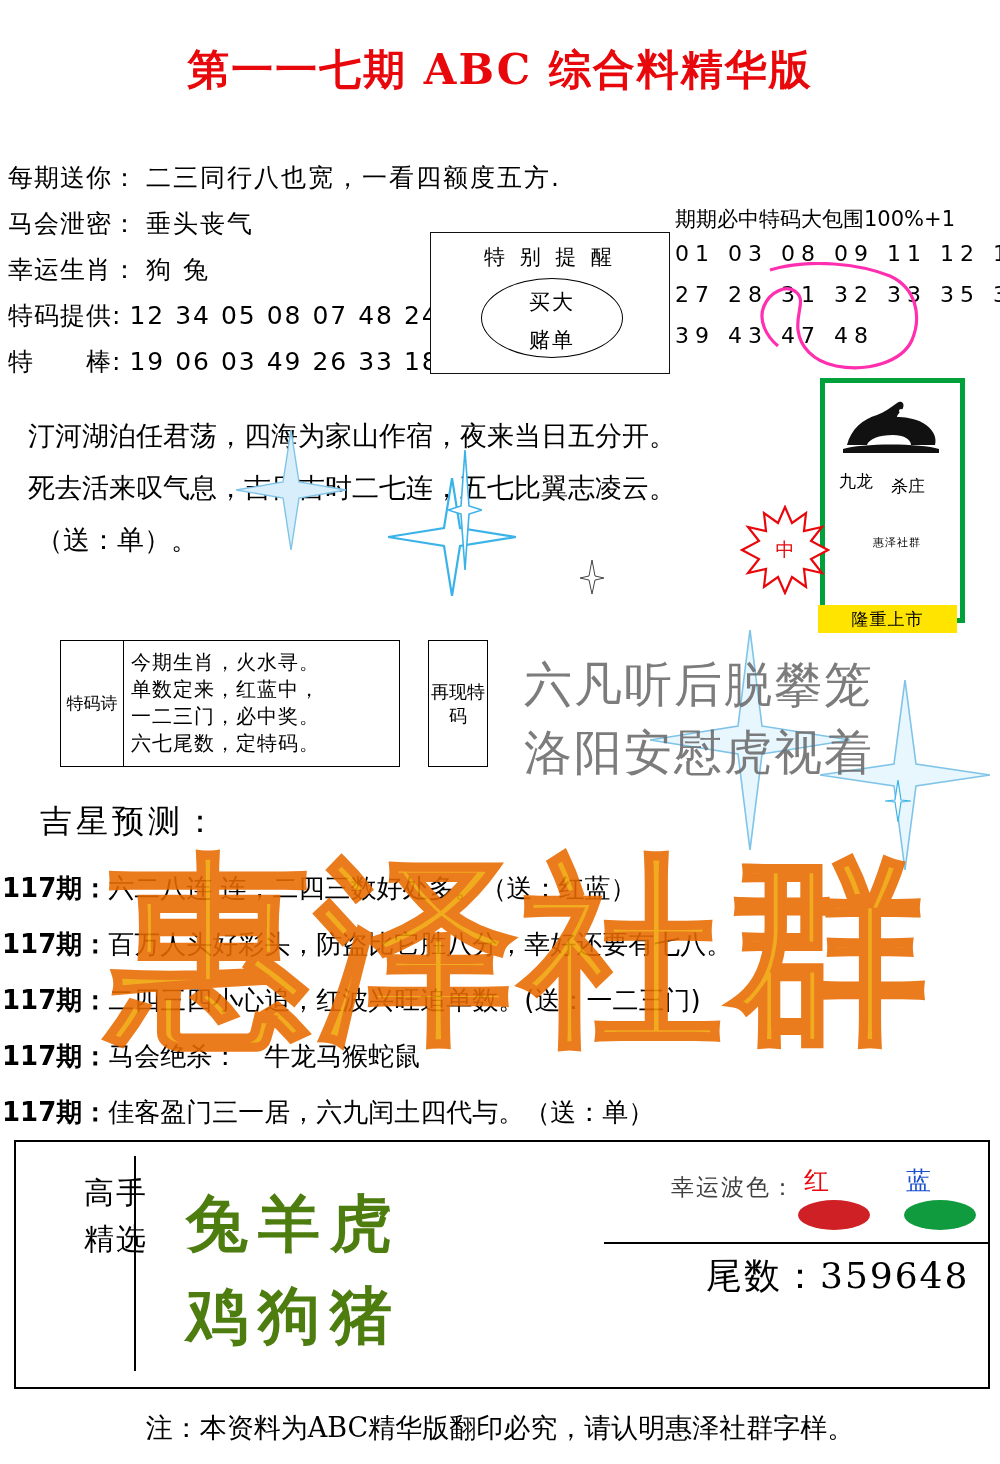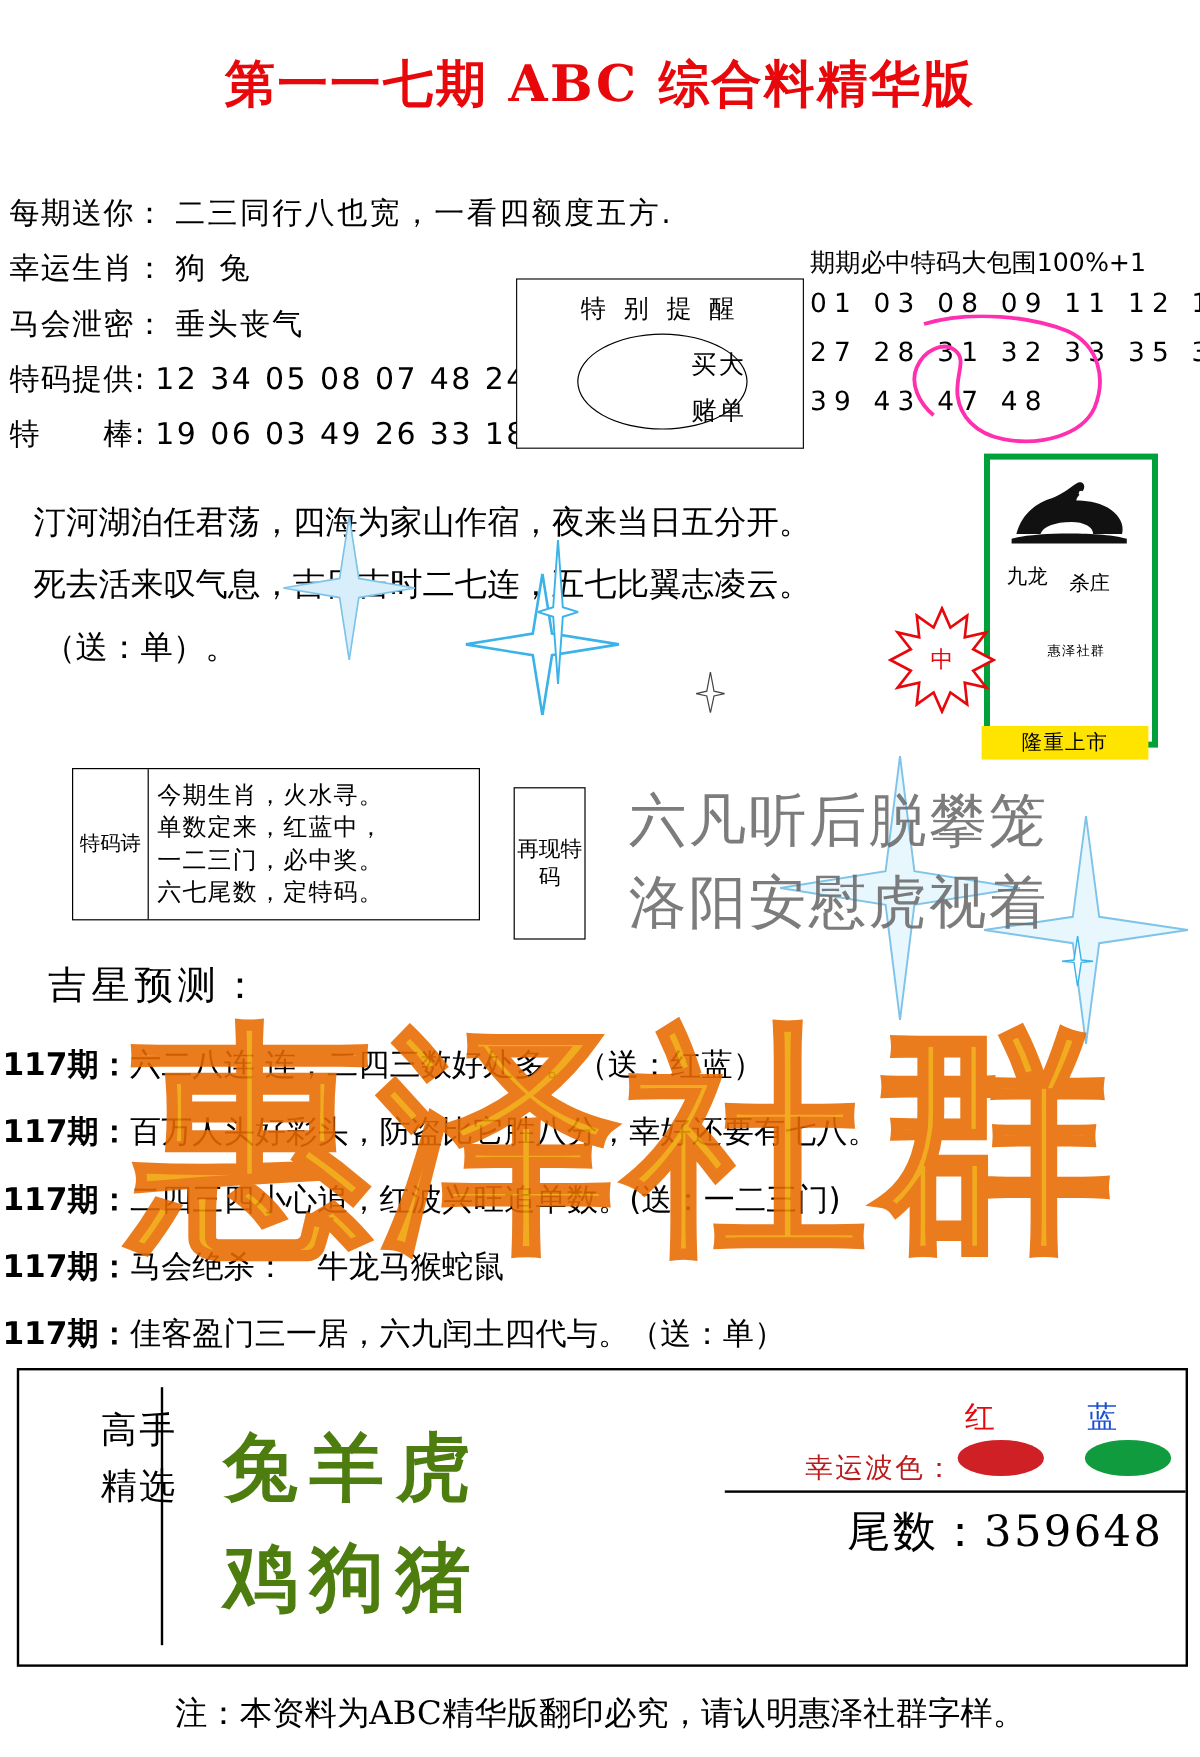--- a/index.html
+++ b/index.html
@@ -31,21 +31,21 @@
     border:1px solid #111;background:#fff;
   }
   .remind .rt{
     text-align:center;font-size:21px;margin-top:10px;letter-spacing:4px;color:#000;
   }
   .remind .oval{
     position:absolute;left:50px;top:45px;width:140px;height:78px;
     border:1.5px solid #000;border-radius:50%;
   }
   .remind .oval span{
-    display:block;text-align:right;font-size:21px;line-height:26px;margin-top:12px;letter-spacing:2px;
+    display:block;text-align:center;font-size:21px;line-height:26px;margin-top:12px;letter-spacing:2px;font-family:Liberation Mono, monospace;
   }
 
   
   .numpanel{position:absolute;left:675px;top:205px;width:320px;}
   .numpanel .hd{font-size:21px;color:#000;white-space:nowrap;letter-spacing:0px;}
   .numpanel .nrow{font-size:22px;line-height:41px;letter-spacing:6px;color:#000;white-space:nowrap;}
   .scribble{position:absolute;left:740px;top:262px;pointer-events:none;}
 
   
   .poem{position:absolute;left:28px;top:410px;width:760px;color:#000;}
@@ -83,21 +83,21 @@
   .codebox .lab{
     position:absolute;left:0;top:0;width:62px;height:125px;border-right:1px solid #000;
     display:flex;align-items:center;justify-content:center;
     font-size:17px;line-height:21px;color:#000;text-align:center;
   }
   .codebox .body{position:absolute;left:70px;top:8px;}
   .codebox .body div{font-size:20px;line-height:27px;color:#000;white-space:nowrap;letter-spacing:1px;}
 
   .recodebox{
     position:absolute;left:428px;top:640px;width:58px;height:125px;border:1px solid #000;background:#fff;
-    display:flex;align-items:center;justify-content:center;margin-top:16px;
+    display:flex;align-items:center;justify-content:center;
   }
   .recodebox span{font-size:18px;line-height:24px;text-align:center;color:#000;}
 
   
   .gray-cal{
     position:absolute;left:524px;top:650px;color:#6b6b6b;opacity:.88;
     font-family:"DejaVu Serif","Liberation Serif",serif;
     font-size:48px;line-height:68px;letter-spacing:2px;white-space:nowrap;
   }
 
@@ -128,21 +128,21 @@
   .bottom .hand{
     position:absolute;left:40px;top:28px;width:70px;
     font-size:30px;line-height:46px;color:#000;text-align:center;
     font-family:"DejaVu Serif","Liberation Serif",serif;letter-spacing:2px;margin-left:25px;
   }
   .bottom .zodiac{
     position:absolute;left:170px;top:36px;color:#4d7c0f;
     font-family:Liberation Sans, sans-serif;
     font-weight:bold;font-size:62px;line-height:92px;letter-spacing:10px;white-space:nowrap;
   }
-  .bottom .wavelbl{position:absolute;left:655px;top:30px;font-size:23px;color:#b91c1c;letter-spacing:2px;margin-top:36px;}
+  .bottom .wavelbl{position:absolute;left:655px;top:30px;font-size:23px;color:#404040;letter-spacing:2px;}
   .bottom .wred{position:absolute;left:788px;top:22px;font-size:25px;color:#e8080c;}
   .bottom .wblue{position:absolute;left:890px;top:22px;font-size:25px;color:#1a4fd0;}
   .bottom .ovr{position:absolute;left:782px;top:58px;width:72px;height:30px;border-radius:50%;background:#cf2026;}
   .bottom .ovg{position:absolute;left:888px;top:58px;width:72px;height:30px;border-radius:50%;background:#0f9b3e;}
   .bottom .tailline{position:absolute;left:588px;top:100px;width:384px;height:2px;background:#000;}
   .bottom .tail{
     position:absolute;left:690px;top:110px;font-size:36px;color:#000;white-space:nowrap;
     font-family:"DejaVu Serif","Liberation Serif",serif;letter-spacing:2px;
   }
 
@@ -159,26 +159,26 @@
 <div class="page">
 
   <div class="title">第一一七期 ABC 综合料精华版</div>
 
   <div class="info">
     <div class="row row1">
       <span class="lbl">每期送你：</span>
       <span class="nums">二三同行八也宽，一看四额度五方.</span>
     </div>
     <div class="row">
+      <span class="lbl">马会泄密：</span>
+      <span class="nums">垂头丧气</span>
+    </div>
+    <div class="row">
       <span class="lbl">幸运生肖：</span>
       <span class="nums">狗 兔</span>
-    </div>
-    <div class="row">
-      <span class="lbl">马会泄密：</span>
-      <span class="nums">垂头丧气</span>
     </div>
     <div class="row">
       <span class="lbl">特码提供:</span>
       <span class="nums">12 34 05 08 07 48 24</span>
     </div>
     <div class="row">
       <span class="lbl">特　　棒:</span>
       <span class="nums">19 06 03 49 26 33 18</span>
     </div>
   </div>

